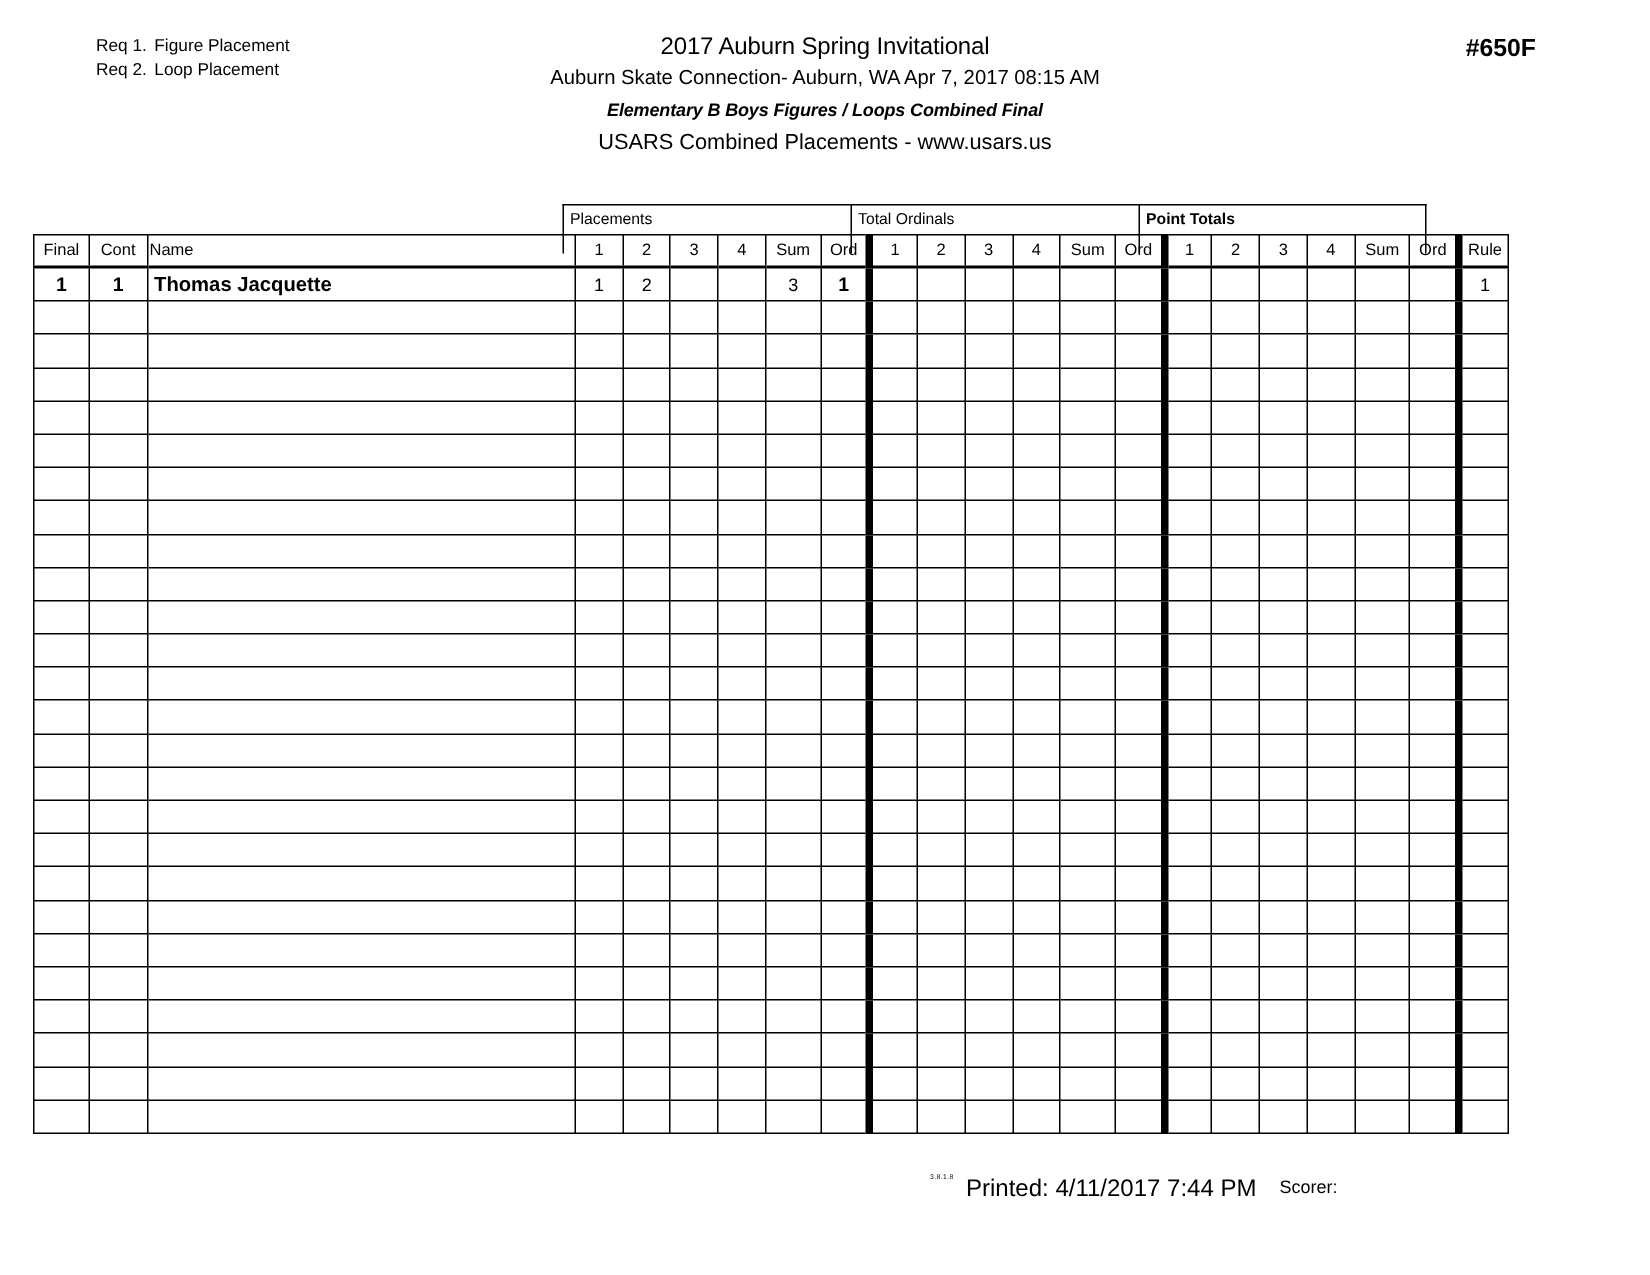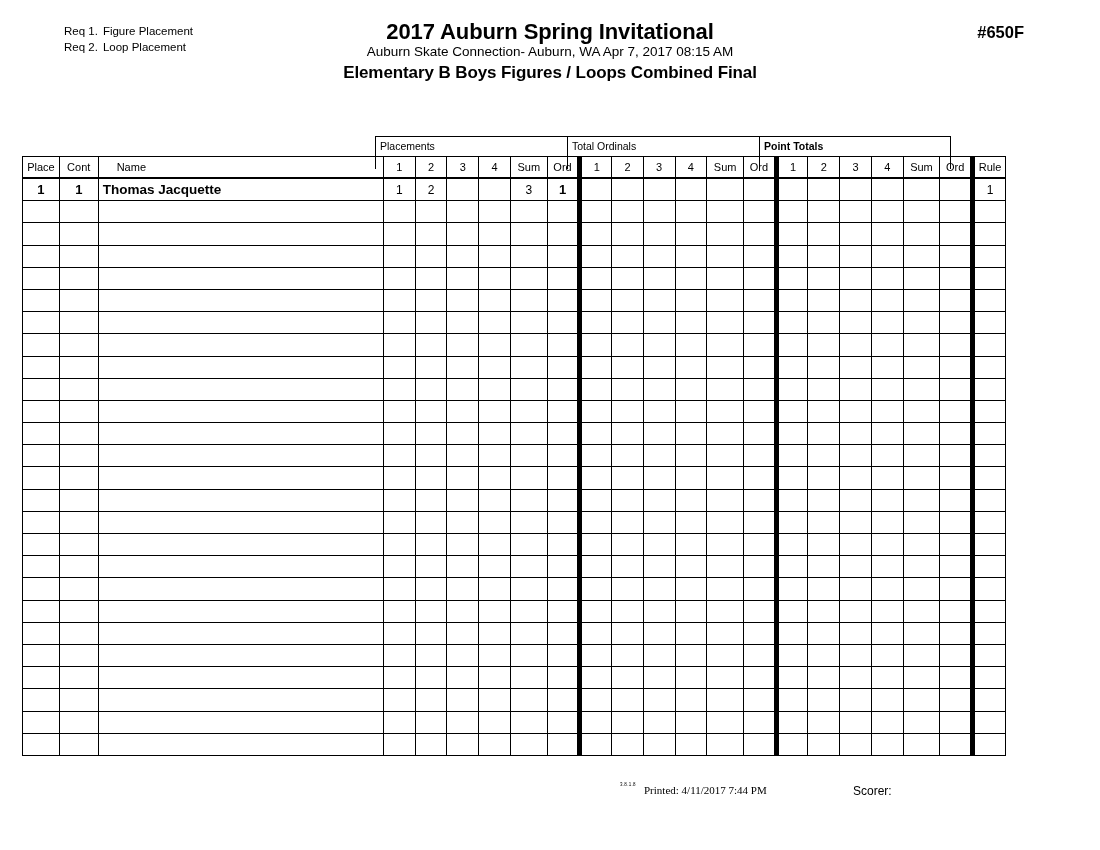--- a/index.html
+++ b/index.html
@@ -32,35 +32,36 @@
 
   
   #header {
     position: absolute;
     left: 0;
     top: 22px;
     width: 1100px;
     text-align: center;
   }
   #header .line-event {
-    font-size: 22px;
-    font-weight: bold;
+    font-size: 16px;
+    font-weight: normal;
     line-height: 20px;
     letter-spacing: -0.1px;
   }
   #header .line-venue {
     font-size: 13.5px;
     font-weight: normal;
     line-height: 19px;
   }
   #header .line-division {
-    font-size: 17px;
+    font-size: 12px;
     font-weight: bold;
     line-height: 24px;
     letter-spacing: -0.1px;
+    font-style: italic;
   }
   #header .line-sanction {
     font-size: 14.5px;
     font-weight: normal;
     line-height: 21px;
   }
 
   
   #event-number {
     position: absolute;
@@ -125,21 +126,21 @@
     white-space: nowrap;
   }
 
   
   table.grid tr.head th {
     height: 20px;
     font-size: 11px;
     text-align: center;
     border-bottom: 1.1px solid #000;
   }
-  table.grid tr.head th.left { text-align: left; padding-left: 18px; }
+  table.grid tr.head th.left { text-align: left; padding-left: 1px; }
 
   
   table.grid tr.head th { box-shadow: none; }
   table.grid tbody tr.row-first td { border-top: 2.4px solid #000; }
 
   
   table.grid td { text-align: center; }
   table.grid td.left { text-align: left; padding-left: 4px; }
   table.grid tr.row-first td { font-weight: bold; font-size: 13px; }
   table.grid tr.row-first td.left { font-size: 13.5px; }
@@ -163,23 +164,22 @@
     top: 1px;
     font-size: 4.5px;
     line-height: 6px;
     letter-spacing: 0.3px;
     color: #000;
   }
   #footer .printed {
     position: absolute;
     left: 622px;
     top: 3px;
-    font-size: 11px;
+    font-size: 16px;
     white-space: nowrap;
-    font-family: Liberation Serif, serif;
   }
   #footer .scorer {
     position: absolute;
     left: 831px;
     top: 3px;
     font-size: 12px;
     white-space: nowrap;
   }
 </style>
 </head>
@@ -191,20 +191,21 @@
   </span>
   <span class="req-line">
     <span class="req-tag">Req 2.</span><span class="req-label">Loop Placement</span>
   </span>
 </div>
 
 <div id="header">
   <div class="line-event">2017 Auburn Spring Invitational</div>
   <div class="line-venue">Auburn Skate Connection- Auburn, WA  Apr 7, 2017  08:15 AM</div>
   <div class="line-division">Elementary B Boys Figures / Loops Combined Final</div>
+  <div class="line-sanction">USARS Combined Placements - www.usars.us</div>
 </div>
 
 <div id="event-number">#650F</div>
 
 <div id="sheet">
 
   <div id="group-band">
       <div class="grp" style="left: 0px; width: 192px;">Placements</div>
       <div class="grp" style="left: 192px; width: 192px;">Total Ordinals</div>
       <div class="grp last" style="left: 384px; width: 192px; font-weight: bold;">Point Totals</div>
@@ -230,21 +231,21 @@
         <col class="c-num">
         <col class="c-num">
         <col class="c-num">
         <col class="c-num">
         <col class="c-sum">
         <col class="c-ord">
         <col class="c-rule">
       </colgroup>
     <thead>
       <tr class="head" id="head-row">
-          <th>Place</th>
+          <th>Final</th>
           <th>Cont</th>
           <th class="left">Name</th>
           <th>1</th>
           <th>2</th>
           <th>3</th>
           <th>4</th>
           <th>Sum</th>
           <th>Ord</th>
           <th class=" sep-l">1</th>
           <th>2</th>

